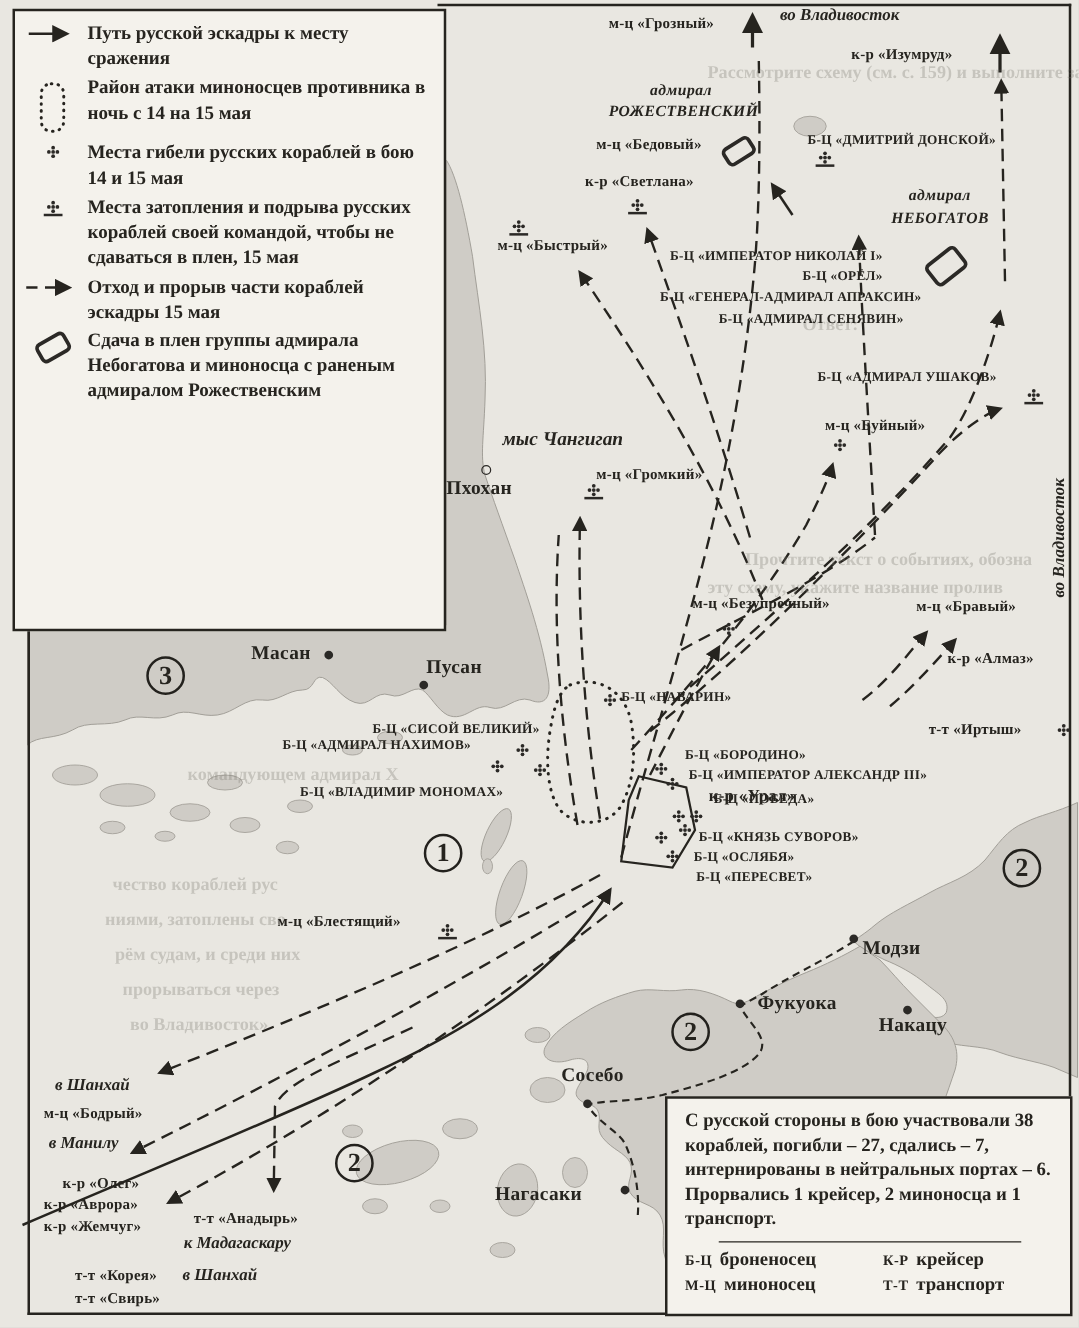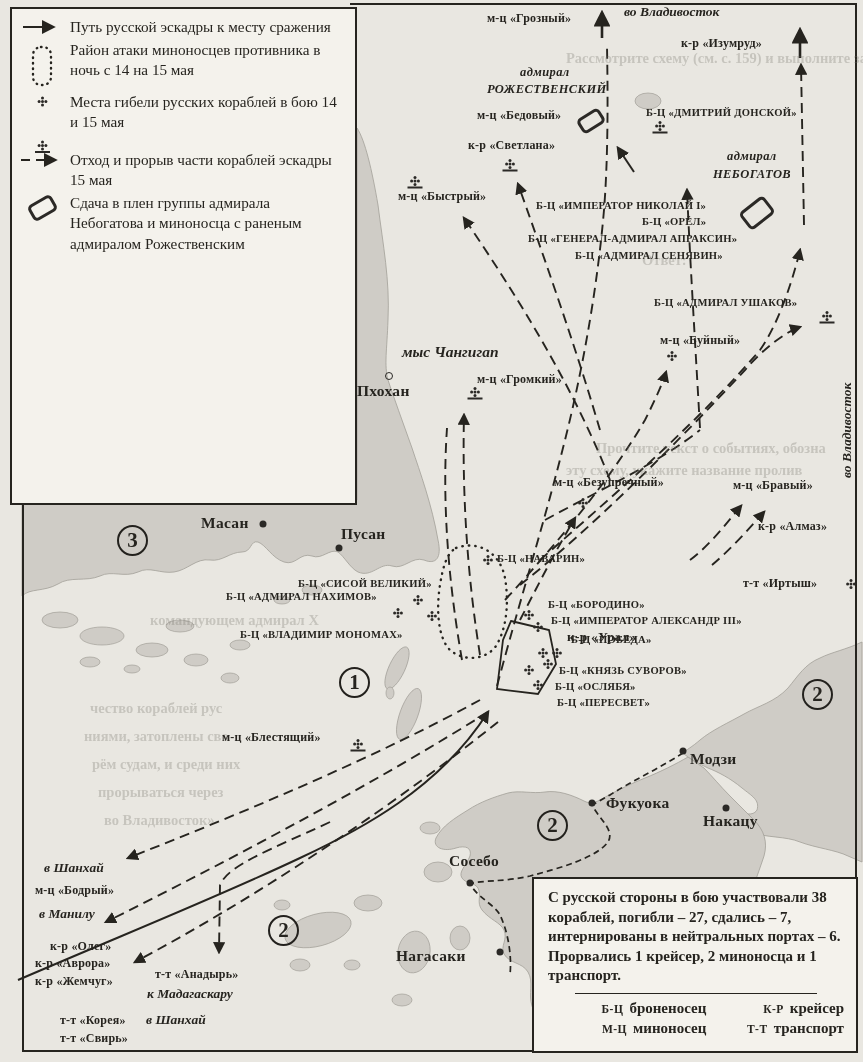--- a/index.html
+++ b/index.html
@@ -30,27 +30,27 @@
   .cr{width:8px;height:8px;border-radius:50%;border:1.6px solid #2b2926;background:transparent;display:inline-block;box-sizing:border-box;}
   .surr{border:3px solid #2b2926;border-radius:5px;background:transparent;display:inline-block;box-sizing:border-box;}
   .mk.sym-a,.mk.sym-b,.mk.dot3,.mk.cd,.mk.cr,.mk.surr{position:absolute;}
   .circnum{position:absolute;width:31px;height:31px;border:2.6px solid #23211d;border-radius:50%;
     display:flex;align-items:center;justify-content:center;font-size:21px;font-weight:700;box-sizing:border-box;}
   
   .legend{position:absolute;left:10px;top:7px;width:347px;height:498px;background:#f4f2ec;
     border:2px solid #26241f;box-sizing:border-box;padding:8px 6px 0 2px;}
   .lrow{display:grid;grid-template-columns:56px 1fr;align-items:start;margin-bottom:3px;}
   .licon{display:flex;justify-content:center;align-items:center;padding-top:3px;}
-  .ltext{font-size:15.2px;line-height:1.33;font-weight:400;width:276px;}
+  .ltext{font-size:15.2px;line-height:1.33;font-weight:700;width:276px;}
   
   .infobox{position:absolute;left:532px;top:877px;width:326px;height:176px;background:#f4f2ec;
     border:2px solid #26241f;box-sizing:border-box;padding:9px 12px 0 14px;}
   .itext{font-size:15px;line-height:1.3;font-weight:600;}
   .idiv{border-top:1.6px solid #26241f;width:82%;margin:7px auto 6px auto;}
-  .abbrs{display:grid;grid-template-columns:1.15fr 1fr;row-gap:3px;font-size:15px;font-weight:600;text-align:right;}
+  .abbrs{display:grid;grid-template-columns:1.15fr 1fr;row-gap:3px;font-size:15px;font-weight:600;}
   .ab b{font-size:11.5px;letter-spacing:.5px;font-weight:700;margin-right:6px;}
 </style>
 </head>
 <body>
 
 <div id="stage">
 
   <svg id="geo" width="863" height="1062" viewBox="0 0 863 1062">
     <defs>
       <marker id="ah" viewBox="0 0 10 10" refX="8" refY="5" markerWidth="6.5" markerHeight="6.5" orient="auto-start-reverse">
@@ -183,20 +183,21 @@
     <div class="lrow">
       <span class="licon" style="padding-top:8px;">
           <span class="sym-a"></span>
         </span>
       <span class="ltext">Места гибели русских кораблей в бою 14 и 15 мая</span>
     </div>
     <div class="lrow">
       <span class="licon" style="padding-top:8px;">
           <span class="sym-b"></span>
         </span>
+      <span class="ltext">Места затопления и подрыва русских кораблей своей командой, чтобы не сдаваться в плен, 15 мая</span>
     </div>
     <div class="lrow">
       <span class="licon">
         <svg width="46" height="14">
             <line x1="2" y1="7" x2="36" y2="7" stroke="#26241f" stroke-width="2" stroke-dasharray="9 6" marker-end="url(#ah2)"></line>
           </svg>
       </span>
       <span class="ltext">Отход и прорыв части кораблей эскадры 15 мая</span>
     </div>
     <div class="lrow">

